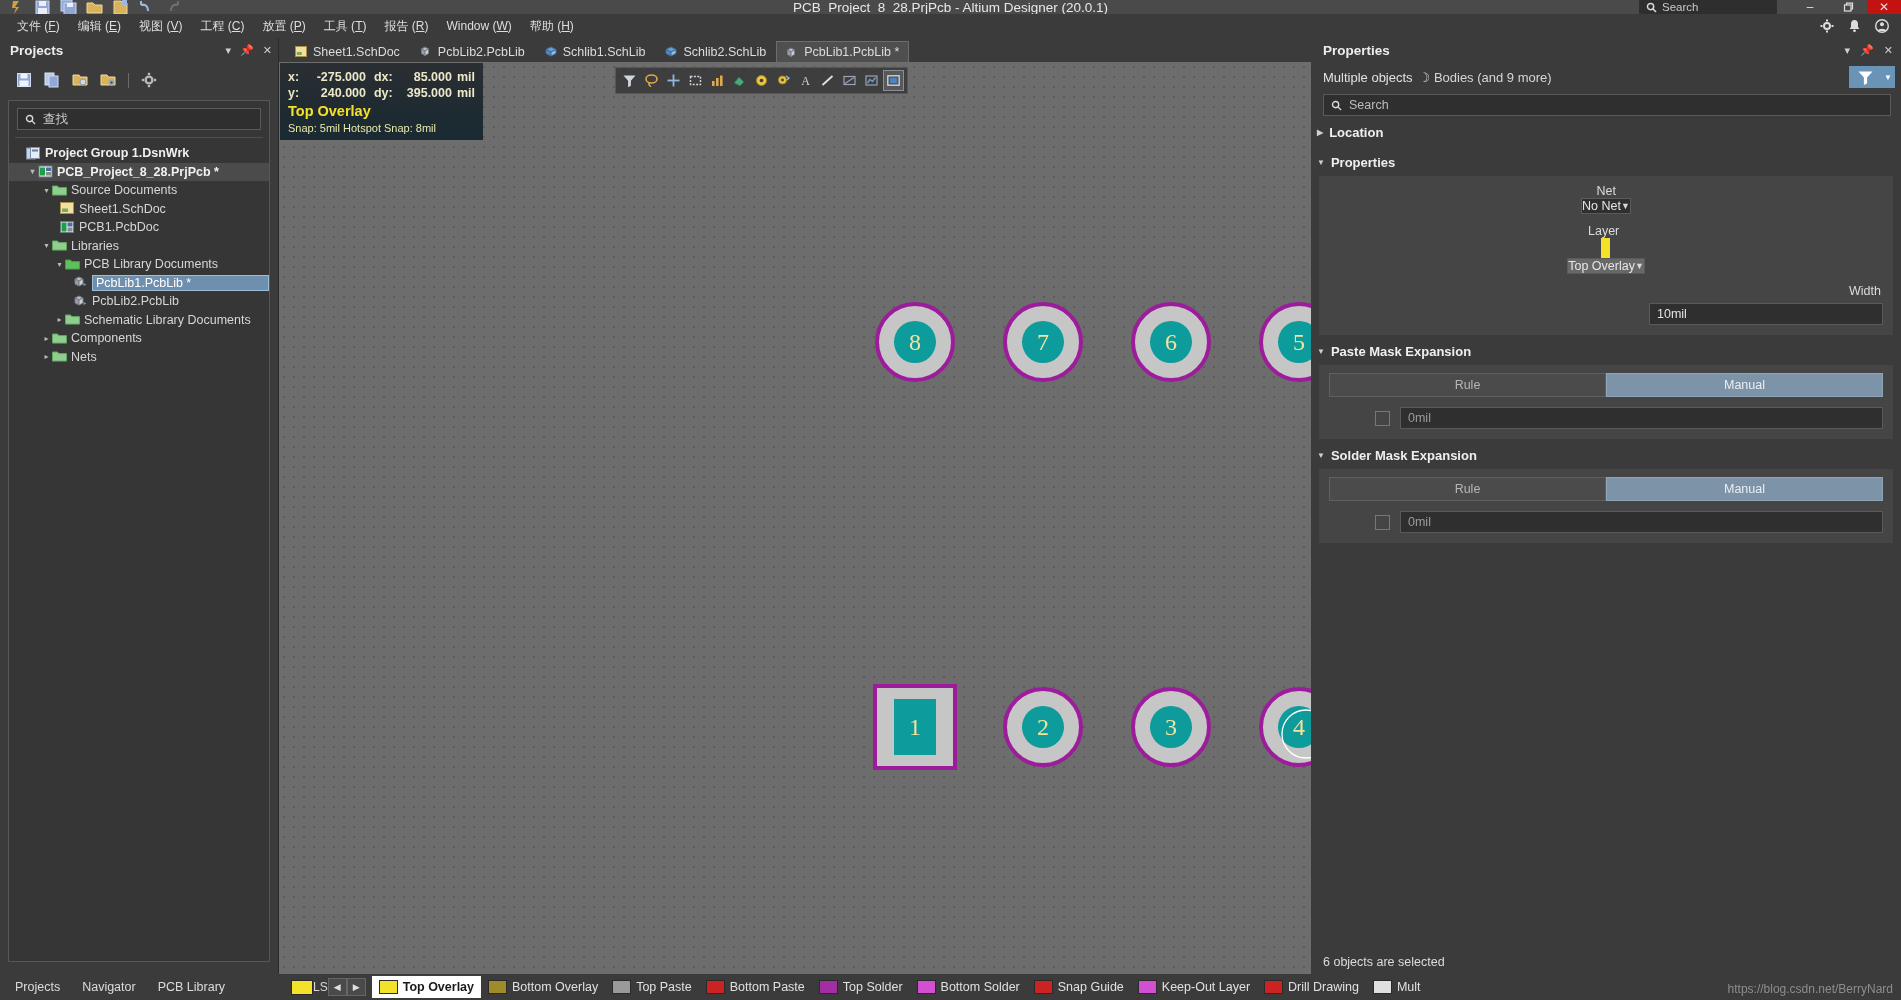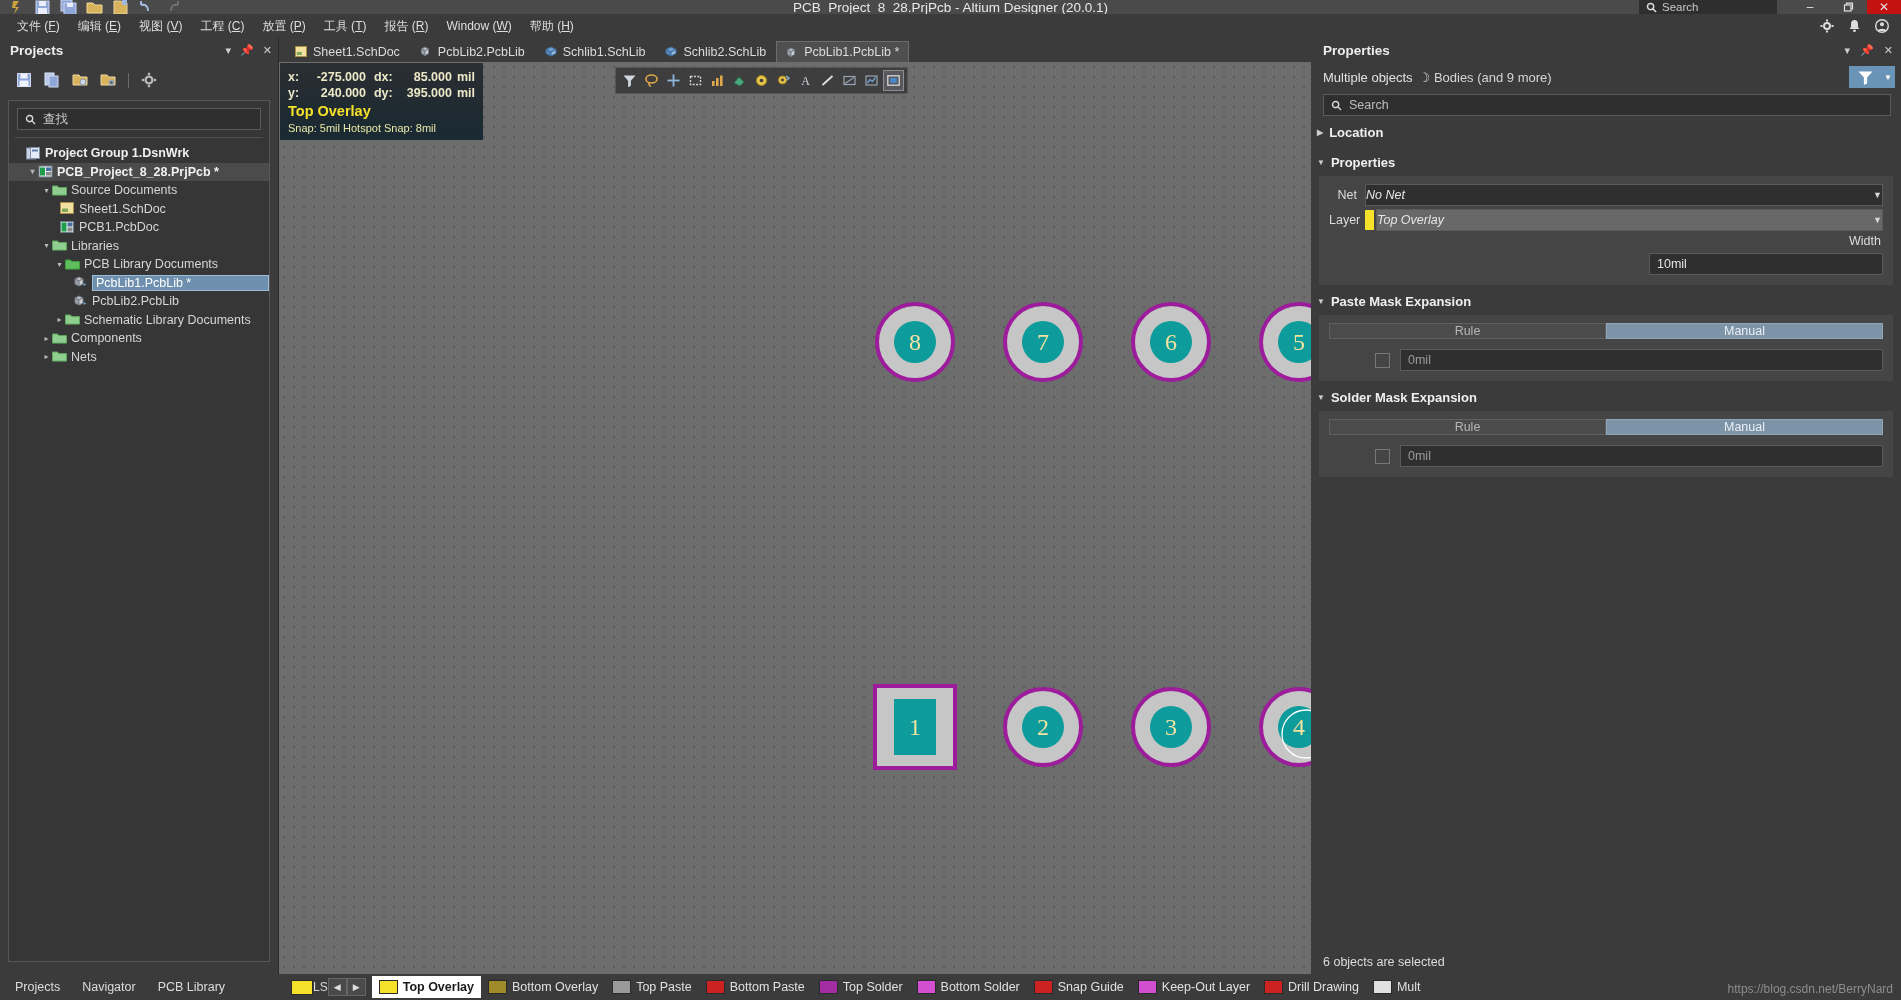--- a/index.html
+++ b/index.html
@@ -84,30 +84,30 @@
   .rp-head .pt { font-weight:bold; font-size:13.5px; color:#ededed; }
   .rp-head .hdr-ic { margin-left:auto; display:flex; gap:10px; align-items:center; color:#cfcfcf; font-size:11px; }
   .rp-obj { height:28px; display:flex; align-items:center; padding:0 6px 0 12px; gap:6px; font-size:13px; color:#e2e2e2;}
   .filter-btn { width:32px; height:22px; background:#6a93b8; display:flex; align-items:center; justify-content:center; }
   .filter-caret { width:14px; height:22px; background:#6a93b8; display:flex; align-items:center; justify-content:center; font-size:8px; color:#fff;}
   .rp-search { margin:3px 10px 0 12px; height:22px; background:#2f2f2f; border:1px solid #5a5a5a; display:flex; align-items:center; gap:7px; padding:0 7px;}
   .rp-search .ph { color:#bcbcbc; font-size:12.5px; }
   .sect-head { display:flex; align-items:center; gap:6px; padding:9px 0 6px 6px; font-weight:bold; font-size:13px; color:#efefef;}
   .sect-head .tw { font-size:8px; color:#cfcfcf; }
   .sect-body { background:#454545; margin:0 8px 0 8px; padding:8px 10px 10px 10px; }
-  .frow { display:flex; align-items:center; margin-bottom:3px; }
+  .frow { display:flex; align-items:center; margin-bottom:10px;flex-direction:column; }
   .flabel { width:28px; text-align:right; margin-right:8px; font-size:12.5px; color:#dcdcdc;}
-  .fcombo { flex:1; height:22px; background:#2f2f2f; border:1px solid #5a5a5a; display:flex; align-items:center; padding:0 0; font-size:12.5px; color:#e6e6e6; position:relative;font-style:italic;}
+  .fcombo { flex:1; height:22px; background:#2f2f2f; border:1px solid #5a5a5a; display:flex; align-items:center; padding:0 0; font-size:12.5px; color:#e6e6e6; position:relative;}
   .fcombo.grey { background:#686868; }
   .fcombo .caret { margin-left:auto; font-size:9px; color:#d8d8d8;}
   .swatch { width:9px; height:20px; background:#f5e02a; margin-right:2px; }
   .width-label { text-align:right; font-size:12.5px; color:#dcdcdc; padding-right:2px;}
   .finput { height:22px; background:#2f2f2f; border:1px solid #5a5a5a; display:flex; align-items:center; padding:0 7px; font-size:12.5px; color:#e2e2e2;}
   .seg { display:flex; }
-  .seg-btn { flex:1; height:16px; display:flex; align-items:center; justify-content:center; font-size:12.5px;
+  .seg-btn { flex:1; height:24px; display:flex; align-items:center; justify-content:center; font-size:12.5px;
       background:#4b4b4b; border:1px solid #5f5f5f; color:#b6b6b6;}
   .seg-btn.active { background:#7d94a8; color:#e9eef2; border-color:#8ea5b8;}
   .chkrow { display:flex; align-items:center; gap:10px; margin-top:10px; padding-left:46px;}
   .chk { width:15px; height:15px; background:#454545; border:1px solid #777; }
   .rp-status { margin-top:auto; padding:6px 10px 2px 12px; font-size:12.5px; color:#dcdcdc;}
   
   .bottombar { height:26px; background:#3b3b3b; display:flex; align-items:center; position:absolute; bottom:0; left:0; right:0; }
   .bb-left { width:279px; display:flex; align-items:center; padding-left:4px;}
   .bb-mid { flex:1; display:flex; align-items:center; gap:0; padding-left:6px; min-width:0;}
   .layer-swatch { width:19px; height:14px; margin-right:5px; display:inline-block; border:1px solid #2a2a2a;}

